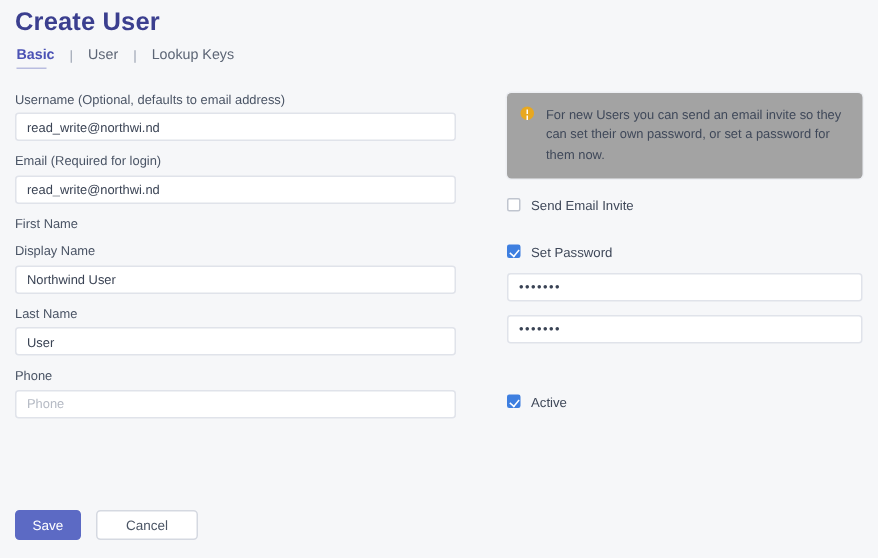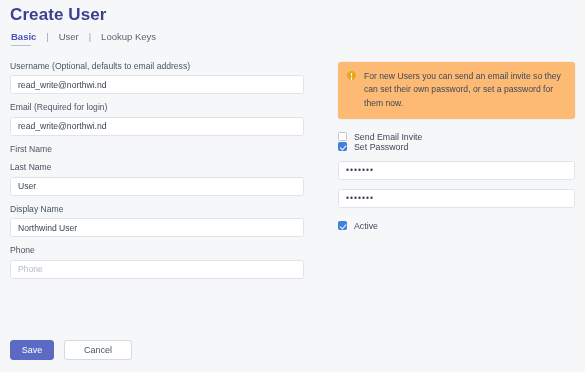--- a/index.html
+++ b/index.html
@@ -101,21 +101,21 @@
   
   .right-col {
     position: absolute;
     left: 338px;
     top: 62px;
     width: 237px;
   }
   .info-box {
     box-sizing: border-box;
     width: 100%;
-    background: #fdba74;
+    background: #a3a3a3;
     border-radius: 3px;
     padding: 8px 10px 9px 8px;
     display: flex;
     align-items: flex-start;
     box-shadow: 0 0 0 1px #edeff3;
   }
   .info-icon {
     flex: 0 0 auto;
     width: 9px;
     height: 9px;
@@ -138,21 +138,21 @@
     font-size: 8.6px;
     line-height: 1.55;
     color: #3f4859;
   }
   .check-row {
     display: flex;
     align-items: center;
     margin-top: 13px;
   }
   .check-row.tight {
-    margin-top: 0;
+    margin-top: 21px;
   }
   .cbox {
     flex: 0 0 auto;
     width: 9px;
     height: 9px;
     box-sizing: border-box;
     border: 1px solid #c0c5cf;
     border-radius: 1.5px;
     background: #ffffff;
     margin-right: 7px;
@@ -253,27 +253,27 @@
     <div class="field">
       <div class="field-label">Email (Required for login)</div>
       <input class="text-input" type="text" value="read_write@northwi.nd" style="">
     </div>
 
     <div class="field">
       <div class="field-label">First Name</div>
     </div>
 
     <div class="field">
+      <div class="field-label">Display Name</div>
+      <input class="text-input" type="text" value="Northwind User" style="">
+    </div>
+
+    <div class="field">
       <div class="field-label">Last Name</div>
       <input class="text-input" type="text" value="User" style="">
-    </div>
-
-    <div class="field">
-      <div class="field-label">Display Name</div>
-      <input class="text-input" type="text" value="Northwind User" style="">
     </div>
 
     <div class="field">
       <div class="field-label">Phone</div>
       <input class="text-input" type="text" placeholder="Phone" style="">
     </div>
 
   </div>
 
   <div class="right-col">

